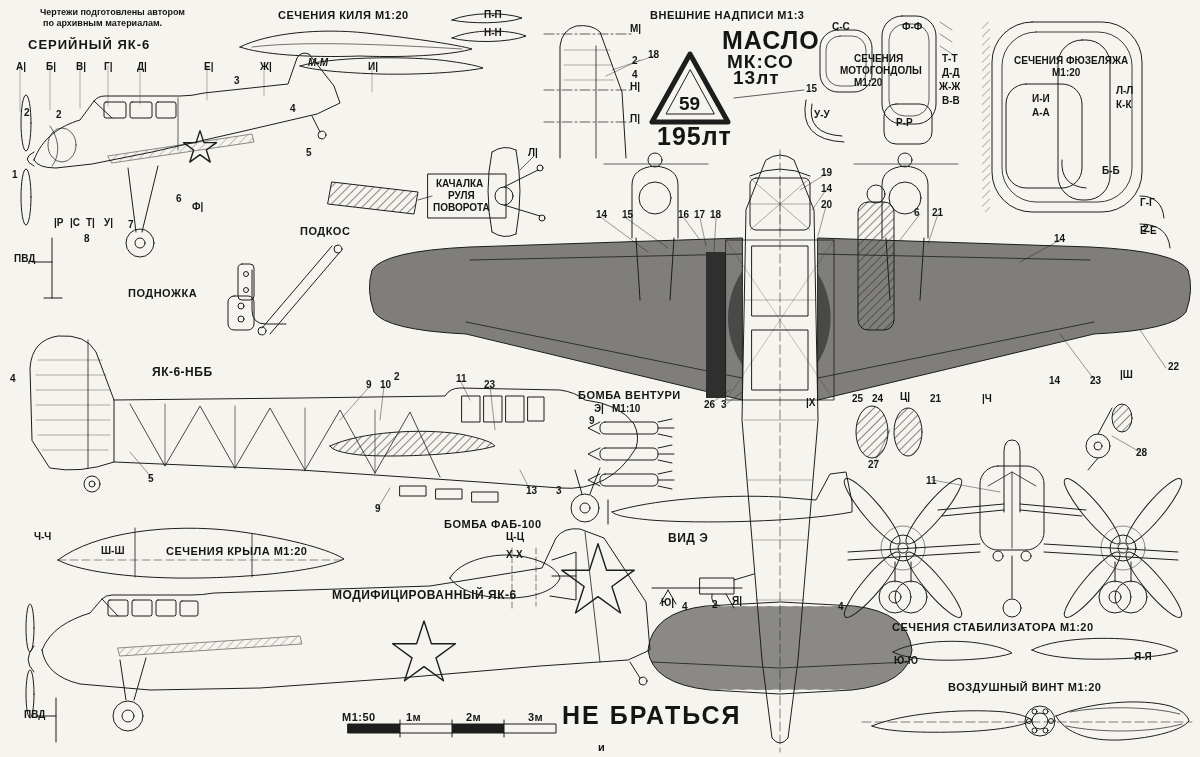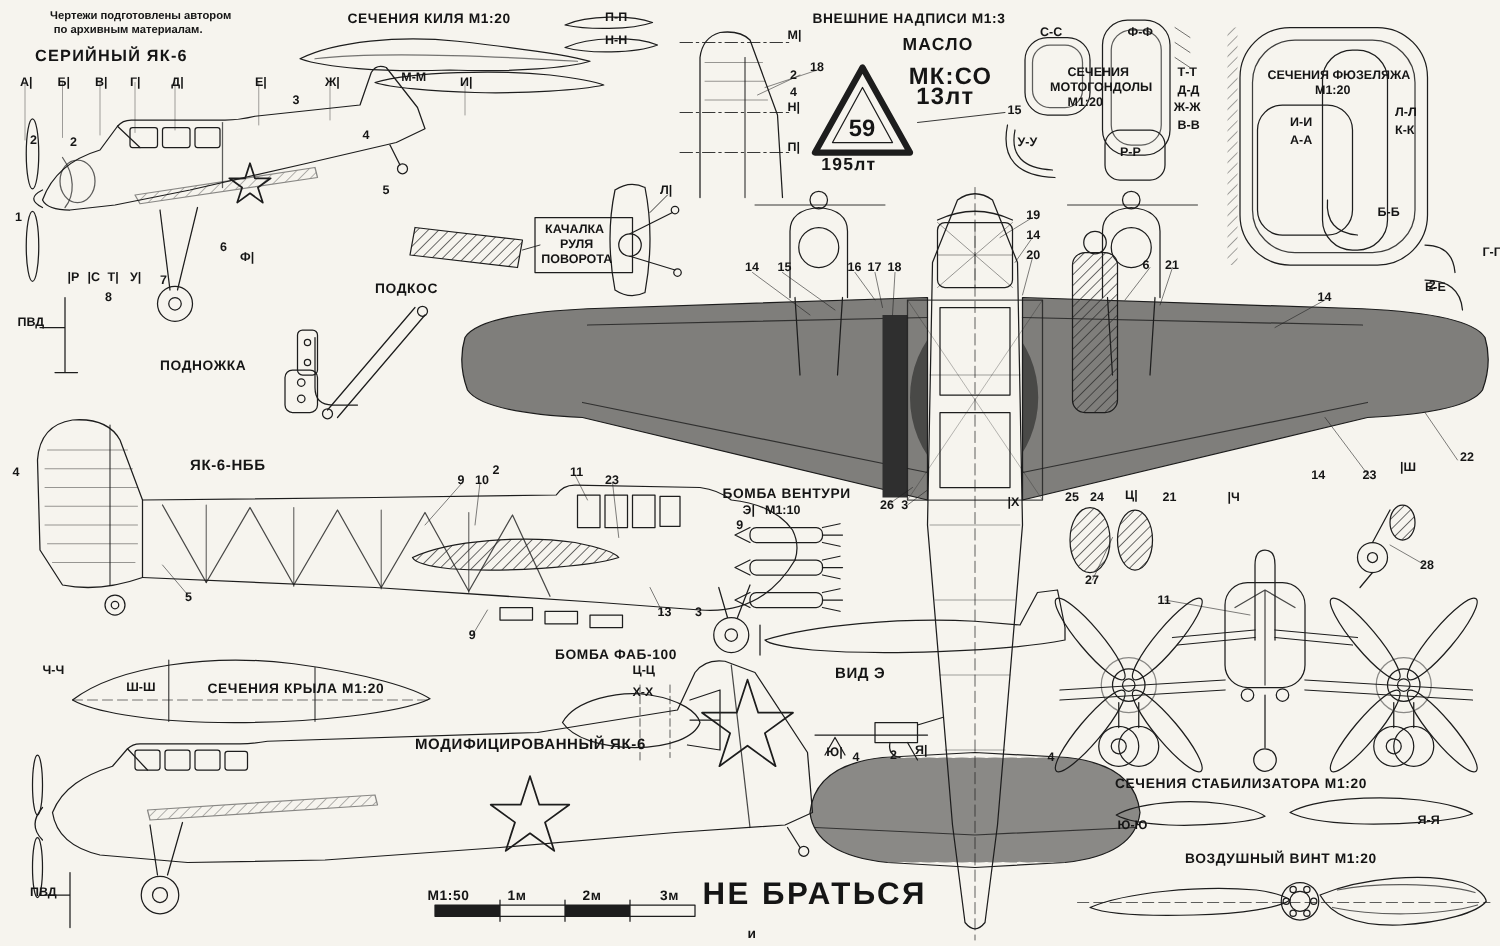--- a/index.html
+++ b/index.html
@@ -9,21 +9,21 @@
   #annot-layer{position:absolute;left:0;top:0;width:1200px;height:757px;}
   .lbl,.marker,.callout{position:absolute;white-space:nowrap;color:#151515;
         font-family:"Liberation Sans",sans-serif;font-weight:bold;line-height:1;}
   .t9{font-size:9px;}
   .t10{font-size:10px;}
   .t11{font-size:11px;letter-spacing:.5px;}
   .t12{font-size:12px;letter-spacing:.5px;}
   .t13{font-size:13px;letter-spacing:1px;}
   .t15{font-size:19px;font-weight:900;letter-spacing:1px;}
   .t19{font-size:19px;font-weight:900;}
-  .big21{font-size:14px;font-weight:900;letter-spacing:1px;}
+  .big21{font-size:25px;font-weight:900;letter-spacing:1px;}
   .huge26{font-size:26px;font-weight:900;letter-spacing:2px;}
   .huge25{font-size:25px;font-weight:900;letter-spacing:2px;}
   .marker{font-size:10px;}
   .callout{font-size:10px;}
 </style>
 </head>
 <body>
 
 <div class="page">
 
@@ -378,21 +378,21 @@
 <span class="marker" style="left: 16px; top: 62px;">А|</span>
       <span class="marker" style="left: 46px; top: 62px;">Б|</span>
       <span class="marker" style="left: 76px; top: 62px;">В|</span>
       <span class="marker" style="left: 104px; top: 62px;">Г|</span>
       <span class="marker" style="left: 137px; top: 62px;">Д|</span>
       <span class="marker" style="left: 204px; top: 62px;">Е|</span>
       <span class="marker" style="left: 260px; top: 62px;">Ж|</span>
       <span class="marker" style="left: 368px; top: 62px;">И|</span>
       <span class="marker" style="left: 484px; top: 10px;">П-П</span>
       <span class="marker" style="left: 484px; top: 28px;">Н-Н</span>
-      <span class="marker" style="left: 321px; top: 58px;">М-М</span>
+      <span class="marker" style="left: 308px; top: 58px; font-style: italic;">М-М</span>
       <span class="marker" style="left: 630px; top: 24px;">М|</span>
       <span class="marker" style="left: 630px; top: 82px;">Н|</span>
       <span class="marker" style="left: 630px; top: 114px;">П|</span>
       <span class="marker" style="left: 528px; top: 148px;">Л|</span>
       <span class="marker" style="left: 192px; top: 202px;">Ф|</span>
       <span class="marker" style="left: 54px; top: 218px;">|Р</span>
       <span class="marker" style="left: 70px; top: 218px;">|С</span>
       <span class="marker" style="left: 86px; top: 218px;">Т|</span>
       <span class="marker" style="left: 104px; top: 218px;">У|</span>
       <span class="marker" style="left: 832px; top: 22px;">С-С</span>
@@ -401,21 +401,21 @@
       <span class="marker" style="left: 942px; top: 68px;">Д-Д</span>
       <span class="marker" style="left: 939px; top: 82px;">Ж-Ж</span>
       <span class="marker" style="left: 942px; top: 96px;">В-В</span>
       <span class="marker" style="left: 896px; top: 118px;">Р-Р</span>
       <span class="marker" style="left: 814px; top: 110px;">У-У</span>
       <span class="marker" style="left: 1116px; top: 86px;">Л-Л</span>
       <span class="marker" style="left: 1116px; top: 100px;">К-К</span>
       <span class="marker" style="left: 1032px; top: 94px;">И-И</span>
       <span class="marker" style="left: 1032px; top: 108px;">А-А</span>
       <span class="marker" style="left: 1074px; top: 166px; padding-left: 28px;">Б-Б</span>
-      <span class="marker" style="left: 1140px; top: 198px; margin-left: 46px;">Г-Г</span>
+      <span class="marker" style="left: 1140px; top: 198px;">Г-Г</span>
       <span class="marker" style="left: 1140px; top: 226px;">Е-Е</span>
       <span class="marker" style="left: 34px; top: 532px;">Ч-Ч</span>
       <span class="marker" style="left: 101px; top: 546px;">Ш-Ш</span>
       <span class="marker" style="left: 506px; top: 532px;">Ц-Ц</span>
       <span class="marker" style="left: 506px; top: 550px;">Х-Х</span>
       <span class="marker" style="left: 594px; top: 404px;">Э|</span>
       <span class="marker" style="left: 806px; top: 398px;">|Х</span>
       <span class="marker" style="left: 900px; top: 392px;">Ц|</span>
       <span class="marker" style="left: 982px; top: 394px;">|Ч</span>
       <span class="marker" style="left: 1120px; top: 370px;">|Ш</span>

